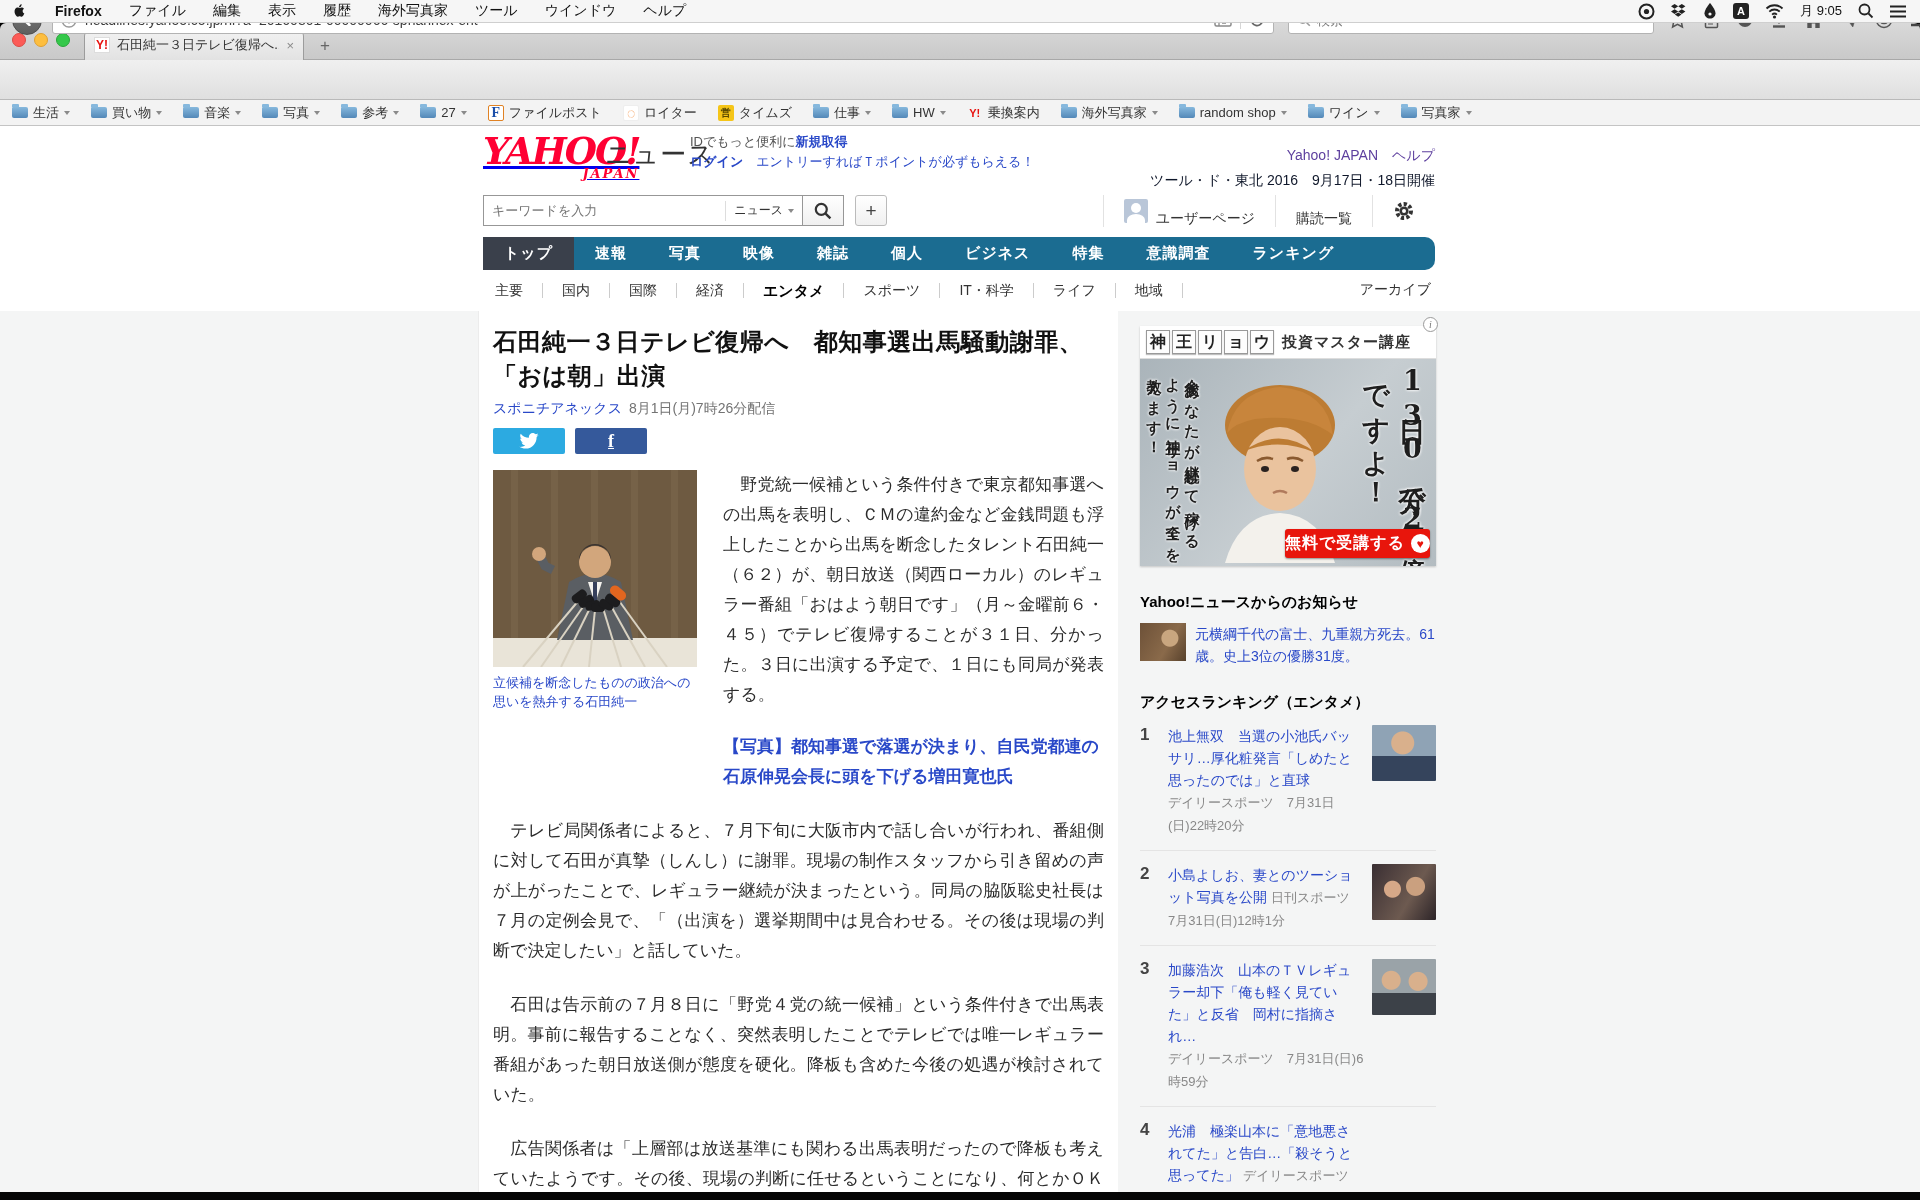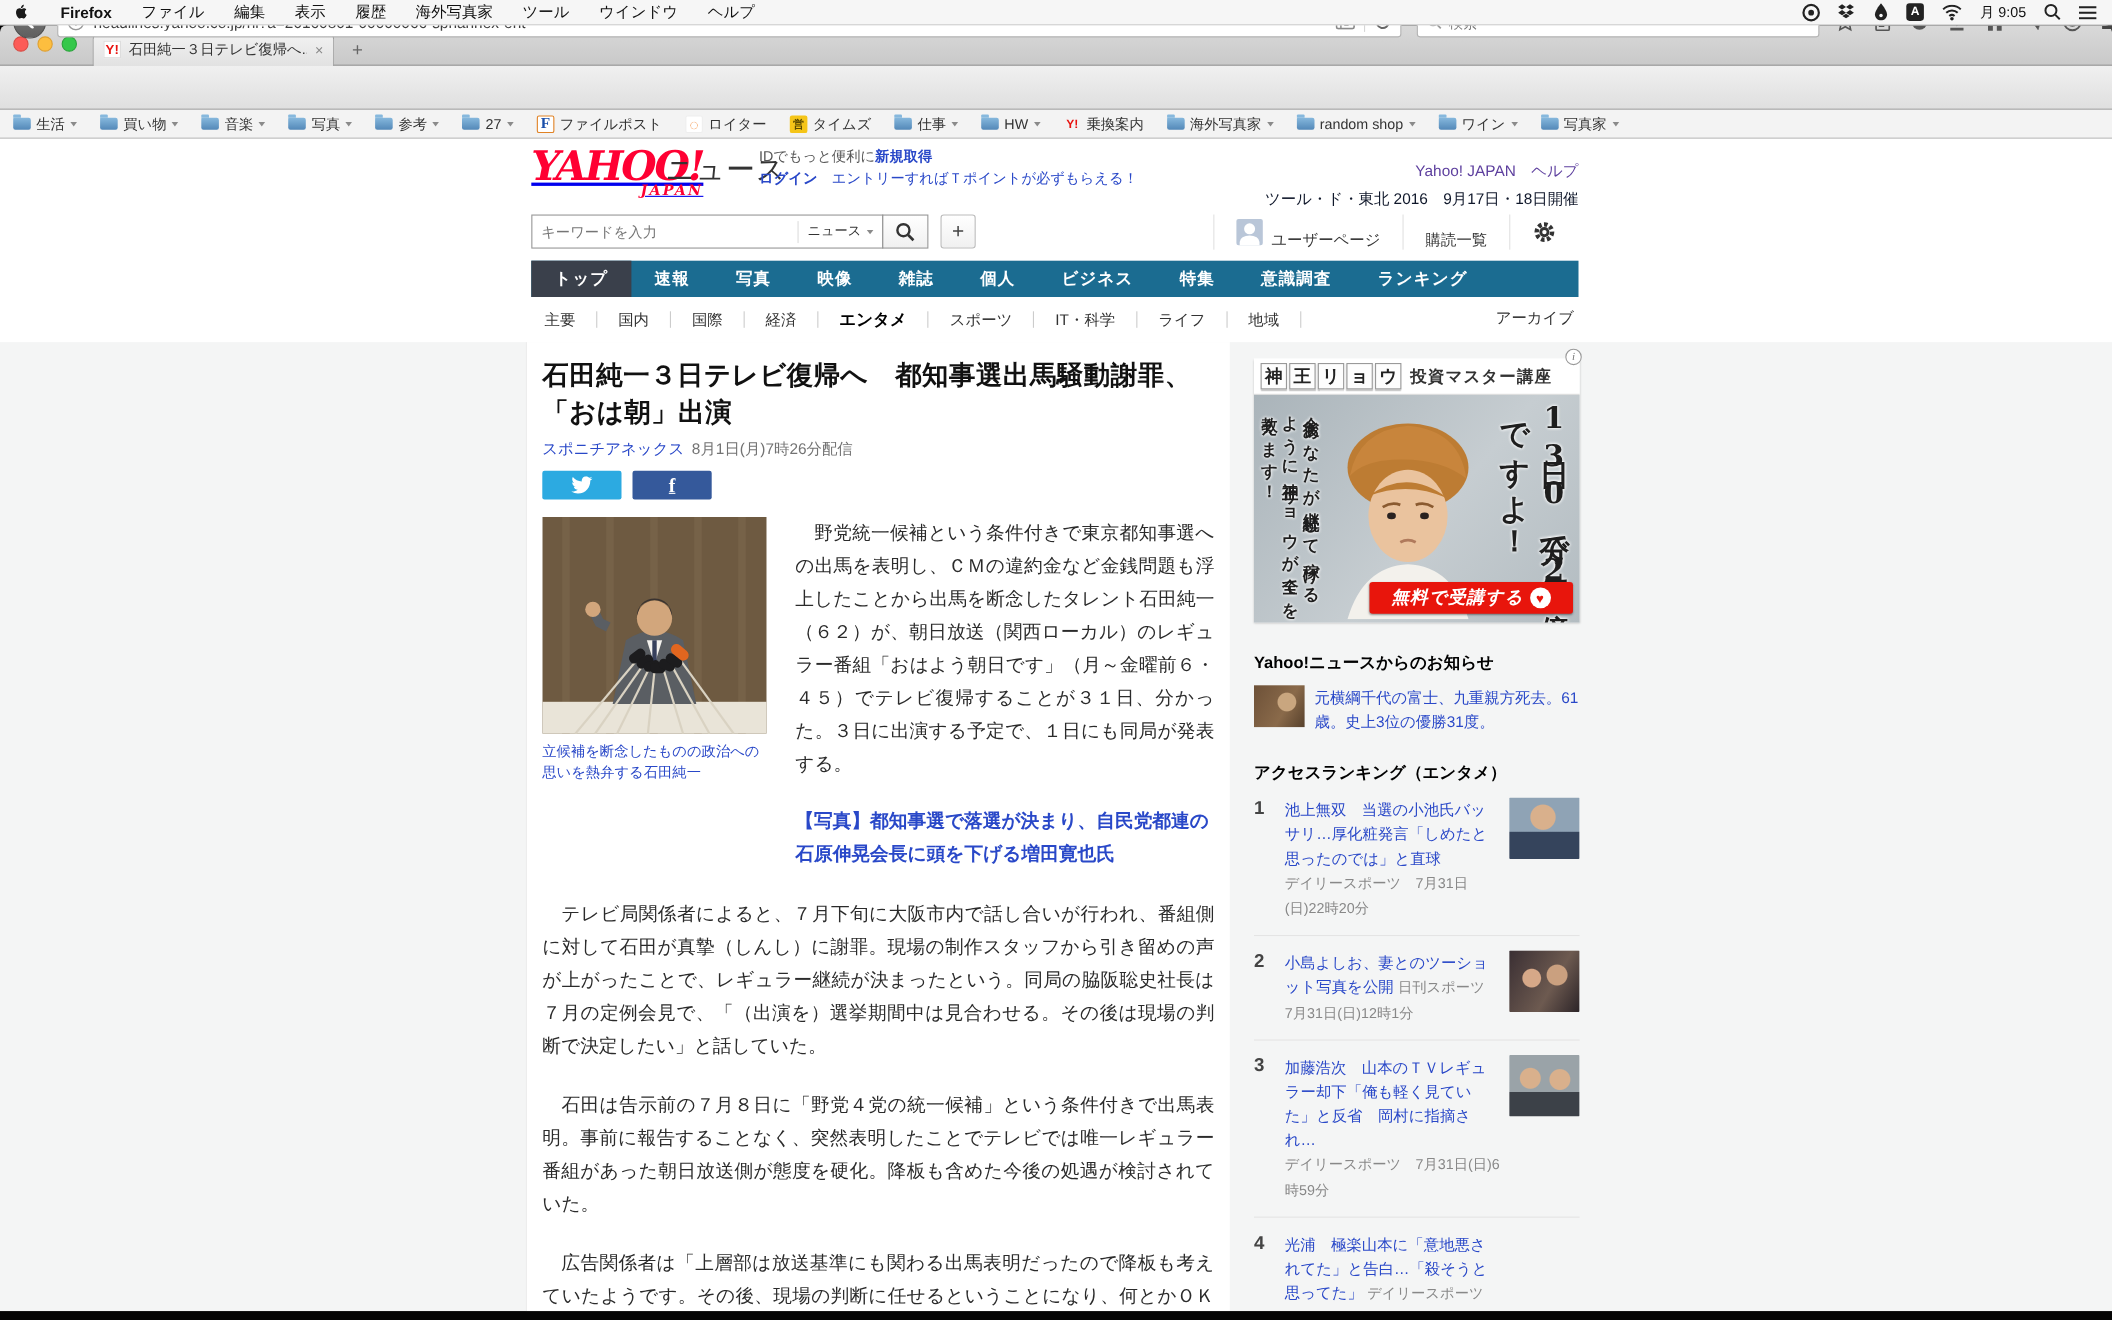--- a/index.html
+++ b/index.html
@@ -83,21 +83,21 @@
     border:1px solid #979797; display:flex; align-items:center; justify-content:center;}
   .plusbtn { position:absolute; left:372px; top:0; width:32px; height:31px; background:linear-gradient(#fff,#f0f0f0);
     border:1px solid #bbb; border-radius:3px; font-size:19px; color:#444; display:flex; align-items:center; justify-content:center;}
   .uarea { position:absolute; right:0; top:0; height:32px; display:flex; align-items:stretch; font-size:14px;}
   .uarea .ucell { display:flex; align-items:center; gap:8px; padding:0 20px; border-left:1px solid #e2e2e2;}
   .uarea a { color:#333; text-decoration:none;margin-top:16px;}
   .uava { width:24px; height:24px; background:#b9c6d8; border-radius:2px; position:relative; overflow:hidden;}
   .uava::before{content:""; position:absolute; left:7px; top:4px; width:10px; height:10px; border-radius:50%; background:#fff;}
   .uava::after{content:""; position:absolute; left:3px; top:15px; width:18px; height:12px; border-radius:50% 50% 0 0; background:#fff;}
 
-  #ynav { position:absolute; left:483px; top:237px; width:952px; height:33px; background:#1b6c91; display:flex; z-index:5;}
+  #ynav { position:absolute; left:483px; top:237px; width:952px; height:33px; background:#1b6c91; display:flex; z-index:5;border-radius:10px;}
   #ynav .t { color:#fff; font-size:15px; font-weight:bold; display:flex; align-items:center; padding:0 21px; letter-spacing:1px;}
   #ynav .t.active { background:#3a404b; }
   #ysub { position:absolute; left:483px; top:275px; width:952px; height:30px; display:flex; align-items:center; font-size:14px; color:#333;}
   #ysub .s { padding:0 19px; border-right:1px solid #ccc; line-height:15px; }
   #ysub .s:first-child { padding-left:12px; }
   #ysub .s:last-of-type { border-right:none; }
   #ysub .s.active { font-weight:bold; color:#000; font-size:15px;}
   #ysub .arch { margin-left:auto; color:#333; padding-right:4px;}
 
   
@@ -127,22 +127,22 @@
   .adbox { width:24px; height:24px; border:1px solid #999; background:#fdfdfd; display:flex; align-items:center; justify-content:center;
     font-family:"DejaVu Serif","Liberation Serif",serif; font-weight:bold; font-size:16px; color:#222; box-shadow:0 1px 1px rgba(0,0,0,.25);}
   .adsuffix { margin-left:6px; font-weight:bold; font-size:15px; color:#333; letter-spacing:1px;}
   .adinfo { position:absolute; top:-9px; right:-2px; width:15px; height:15px; border-radius:50%; border:1px solid #9a9a9a;
     background:#fff; color:#777; font-size:10px; display:flex; align-items:center; justify-content:center; font-style:italic; font-family:"Liberation Serif",serif;}
   .adimg { position:relative; height:207px; background:linear-gradient(130deg,#aab4ba,#c6cdd1 55%,#b3bcc1); overflow:hidden;}
   .vtext { writing-mode:vertical-rl; text-orientation:upright; font-family:"DejaVu Serif","Liberation Serif",serif;
     font-weight:bold; color:#1e1e1e; text-shadow:0 0 3px #fff,0 0 3px #fff;}
   .vleft { position:absolute; left:4px; top:8px; height:192px; font-size:15px; letter-spacing:3px;}
   .vright { position:absolute; right:6px; top:6px; height:198px; font-size:27px; letter-spacing:2px;}
-  .adcta { position:absolute; right:6px; bottom:8px; background:#e8150c; border-radius:3px; padding:4px 20px;
-    display:flex; align-items:center; gap:6px; color:#fff; font-weight:bold; font-size:16px; letter-spacing:1px; box-shadow:0 1px 2px rgba(0,0,0,.4);font-style:italic;}
+  .adcta { position:absolute; right:6px; bottom:8px; background:#e8150c; border-radius:3px; padding:4px 0;
+    display:flex; align-items:center; gap:6px; color:#fff; font-weight:bold; font-size:16px; letter-spacing:1px; box-shadow:0 1px 2px rgba(0,0,0,.4);}
   .adcta .hc { width:19px; height:19px; background:#fff; border-radius:50%; color:#e8150c; font-size:12px; display:flex; align-items:center; justify-content:center;}
 
   .sb-h { font-size:15px; font-weight:bold; color:#000; }
   #notice { margin-top:27px; }
   .nitem { margin-top:11px; display:flex; gap:9px; }
   .nthumb { width:46px; height:38px; flex:none; background:
      radial-gradient(circle at 65% 40%, #c9a67f 0 8px, transparent 9px),
      linear-gradient(120deg,#6d5138,#8a6a4a 60%,#57412c);}
   .nitem a { font-size:14px; line-height:22px; color:#2948c8; text-decoration:none;}
   #ranking { margin-top:26px; }

